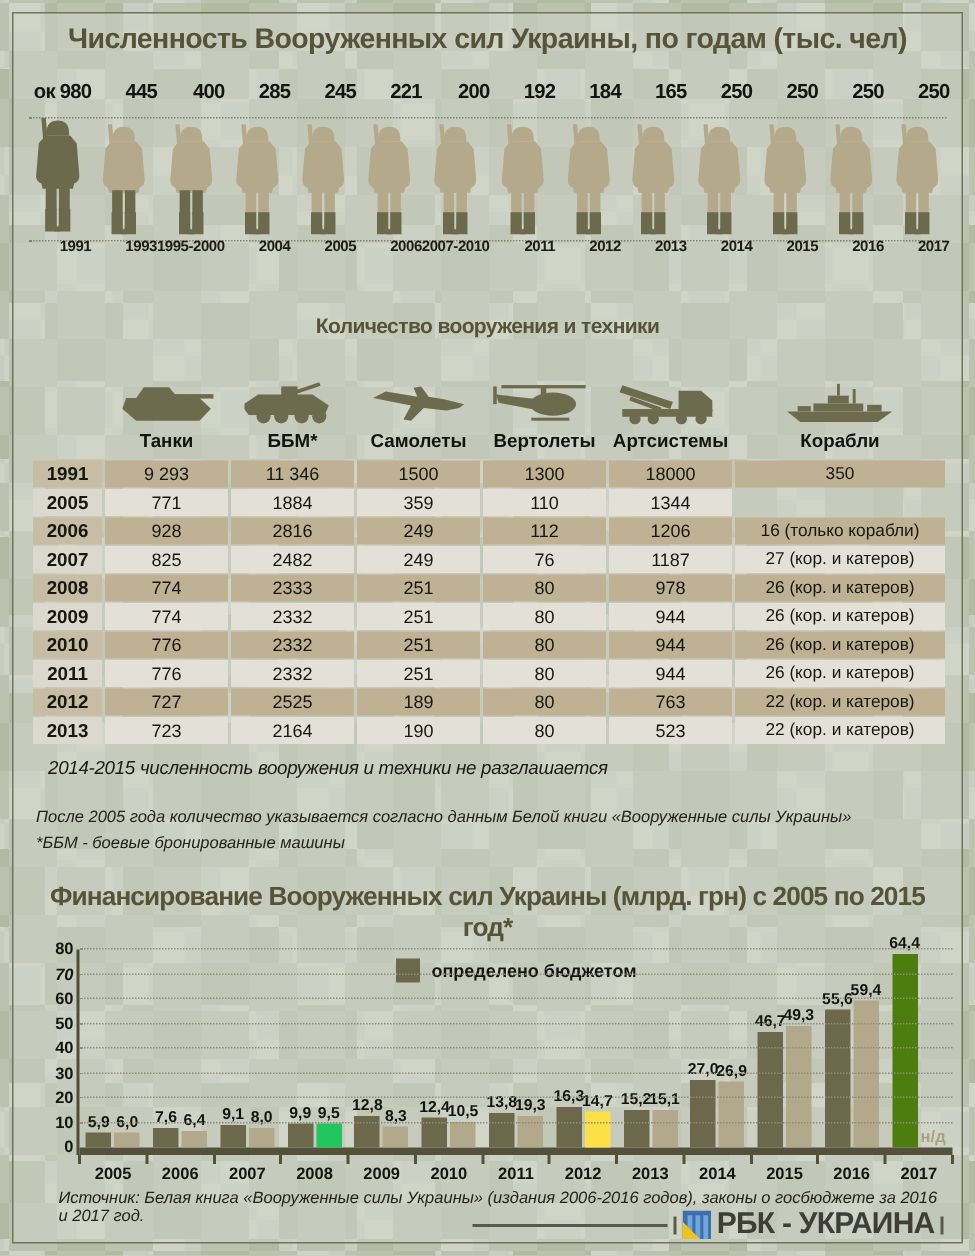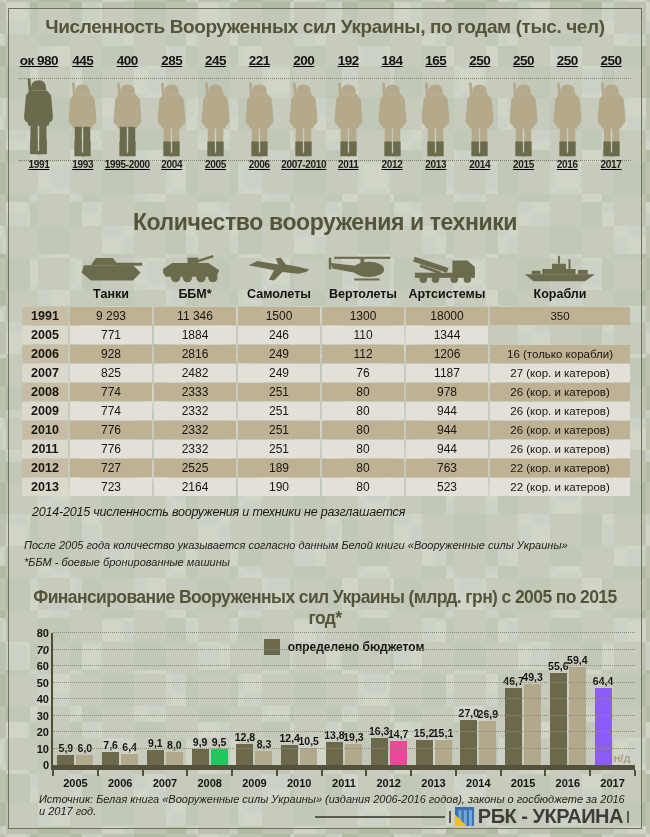--- a/index.html
+++ b/index.html
@@ -15,35 +15,35 @@
   .frame{position:absolute;inset:8px;border:1px solid #73735c;background:rgba(209,214,201,.5);}
 
   
   .s-title{position:absolute;left:0;right:0;text-align:center;font-weight:bold;
     color:#55543a;letter-spacing:-0.4px;}
   .t1{top:7px;font-size:19px;}
   .p-section{position:absolute;left:8px;right:8px;top:44px;height:136px;}
   .dotline{position:absolute;left:2px;right:2px;border-top:1px dotted #82826c;}
   .dl-a{top:25px;} .dl-b{top:107px;}
   .p-cols{position:absolute;inset:0;display:flex;}
-  .p-col{flex:1;position:relative;text-align:center;text-decoration:underline;}
+  .p-col{flex:1;position:relative;text-align:right;}
   .p-val{height:20px;font-size:13.5px;font-weight:bold;letter-spacing:-0.5px;
     color:#15150f;white-space:nowrap;}
   .p-fig{height:84px;display:flex;align-items:flex-end;justify-content:center;}
   .soldier{height:75px;width:37px;}
   .soldier.v-dark{height:81px;}
   .p-year{margin-top:2px;font-size:10px;font-weight:bold;letter-spacing:-0.3px;
     color:#1c1c14;white-space:nowrap;}
   .v-dark .s-body,.v-dark .s-pants,.v-dark .s-boots{fill:#6b6a4c;}
   .v-half .s-body{fill:#b5a98b;} .v-half .s-pants,.v-half .s-boots{fill:#6b6a4c;}
   .v-boots .s-body,.v-boots .s-pants{fill:#b5a98b;} .v-boots .s-boots{fill:#6b6a4c;}
 
   
   .e-section{position:absolute;left:13px;right:13px;top:200px;height:360px;}
-  .t2{top:0;font-size:23px;}
+  .t2{top:0;font-size:14px;}
   .e-grid-row{display:grid;grid-template-columns:46px repeat(5,82px) 140px;gap:0 2px;width:608px;margin:0 auto;}
   .e-icons{position:absolute;top:28px;left:0;right:0;height:46px;}
   .e-icons .e-icell{display:flex;align-items:flex-end;justify-content:center;height:46px;}
   .e-icons svg{fill:#6d6b4e;}
   .i-tank{height:27px;} .i-apc{height:29px;} .i-jet{height:27px;}
   .i-heli{height:29px;} .i-arty{height:30px;} .i-ship{height:28px;}
   .e-headers{position:absolute;top:78px;left:0;right:17px;}
   .e-headers .hcell{text-align:center;font-weight:bold;font-size:12.5px;color:#14140e;}
   .e-rows{position:absolute;top:98px;left:0;right:0;}
   .e-row{margin-bottom:1px;}
@@ -473,21 +473,21 @@
           <div class="cell">11 346</div>
           <div class="cell">1500</div>
           <div class="cell">1300</div>
           <div class="cell">18000</div>
           <div class="cell shipcell">350</div>
         </div>
         <div class="e-grid-row e-row light">
           <div class="cell ycell">2005</div>
           <div class="cell">771</div>
           <div class="cell">1884</div>
-          <div class="cell">246</div>
+          <div class="cell">359</div>
           <div class="cell">110</div>
           <div class="cell">1344</div>
         </div>
         <div class="e-grid-row e-row tan">
           <div class="cell ycell">2006</div>
           <div class="cell">928</div>
           <div class="cell">2816</div>
           <div class="cell">249</div>
           <div class="cell">112</div>
           <div class="cell">1206</div>
@@ -622,21 +622,21 @@
                 <div class="barlabel">13,8</div>
               </div>
               <div class="bar" style="height: 20.955px; background: rgb(178, 168, 140);">
                 <div class="barlabel">19,3</div>
               </div>
             </div>
             <div class="bargroup">
               <div class="bar" style="height: 26.895px; background: rgb(107, 104, 75); text-decoration: underline;">
                 <div class="barlabel">16,3</div>
               </div>
-              <div class="bar" style="height: 24.255px; background: #ec4899;">
+              <div class="bar" style="height: 24.255px; background: #fde047;">
                 <div class="barlabel">14,7</div>
               </div>
             </div>
             <div class="bargroup">
               <div class="bar" style="height: 25.08px; background: rgb(107, 104, 75);">
                 <div class="barlabel">15,2</div>
               </div>
               <div class="bar" style="height: 24.915px; background: rgb(178, 168, 140);">
                 <div class="barlabel">15,1</div>
               </div>
@@ -659,21 +659,21 @@
             </div>
             <div class="bargroup">
               <div class="bar" style="height: 91.74px; background: rgb(107, 104, 75);">
                 <div class="barlabel">55,6</div>
               </div>
               <div class="bar" style="height: 98.01px; background: rgb(178, 168, 140);">
                 <div class="barlabel">59,4</div>
               </div>
             </div>
             <div class="bargroup">
-              <div class="bar" style="height: 77px; background: #8b5cf6;">
+              <div class="bar" style="height: 129px; background: #4d7c0f;">
                 <div class="barlabel">64,4</div>
               </div>
               <div class="bar" style="height: 0px;">
                 <div class="barlabel na">н/д</div>
               </div>
             </div>
           </div>
         <div class="legend">
           <div class="legend-item">
             <span class="swatch" style="background:#6b684b"></span>

